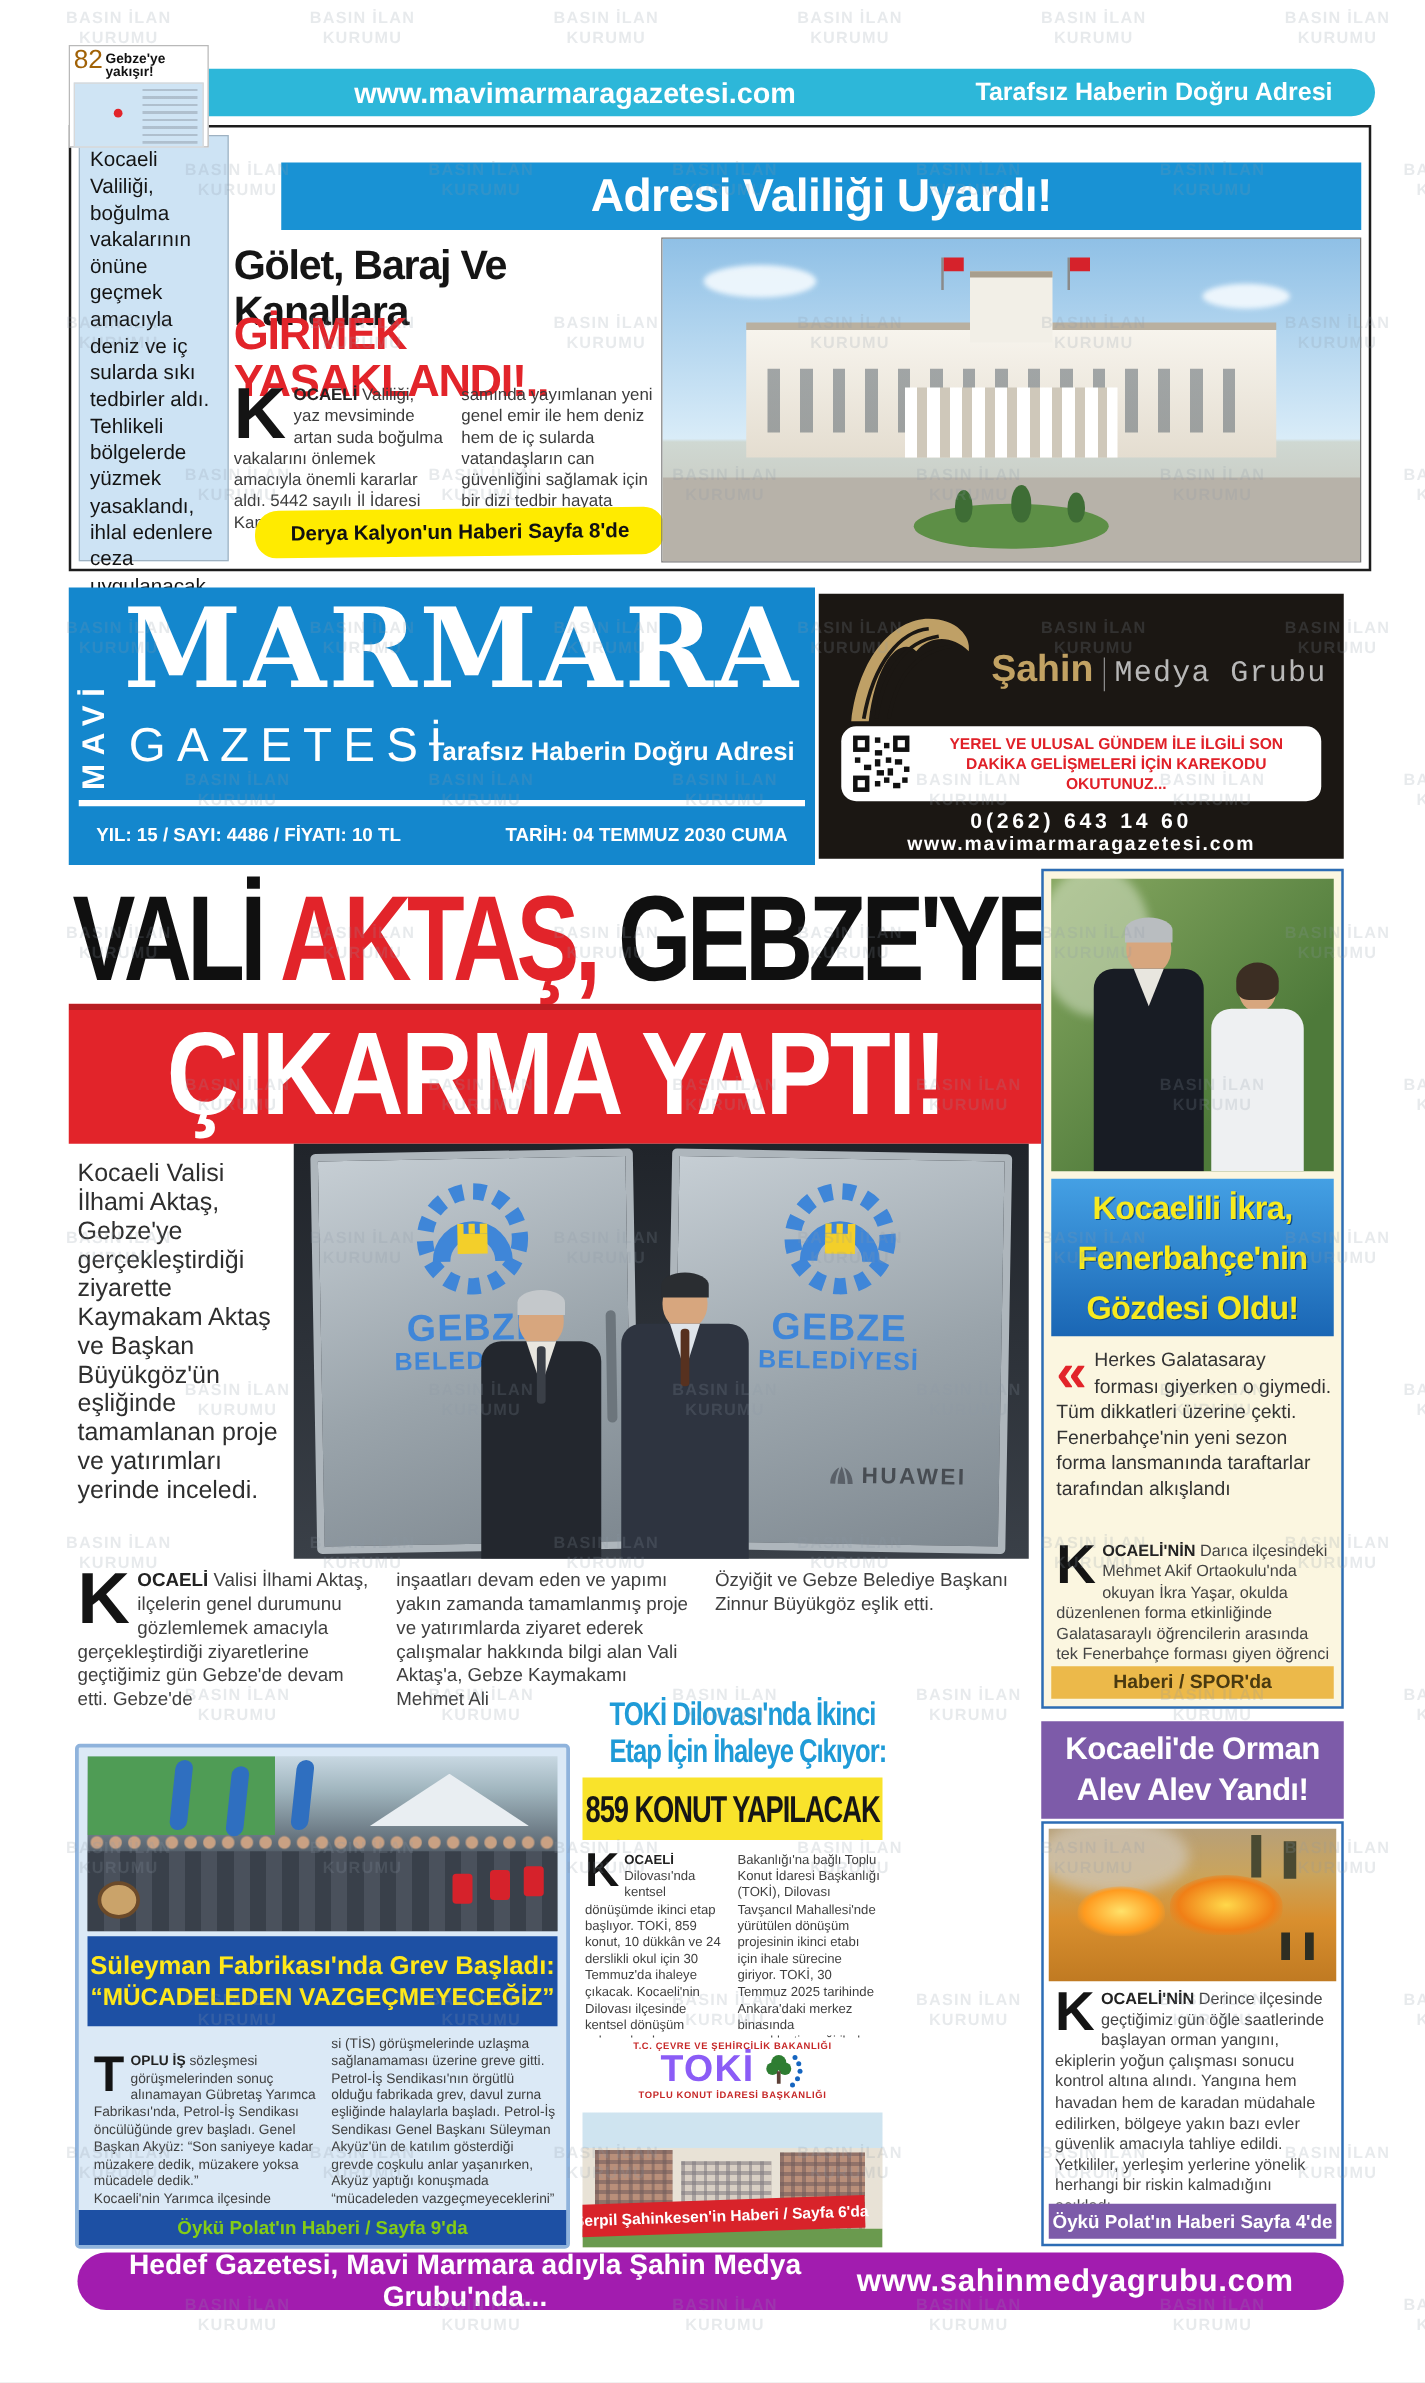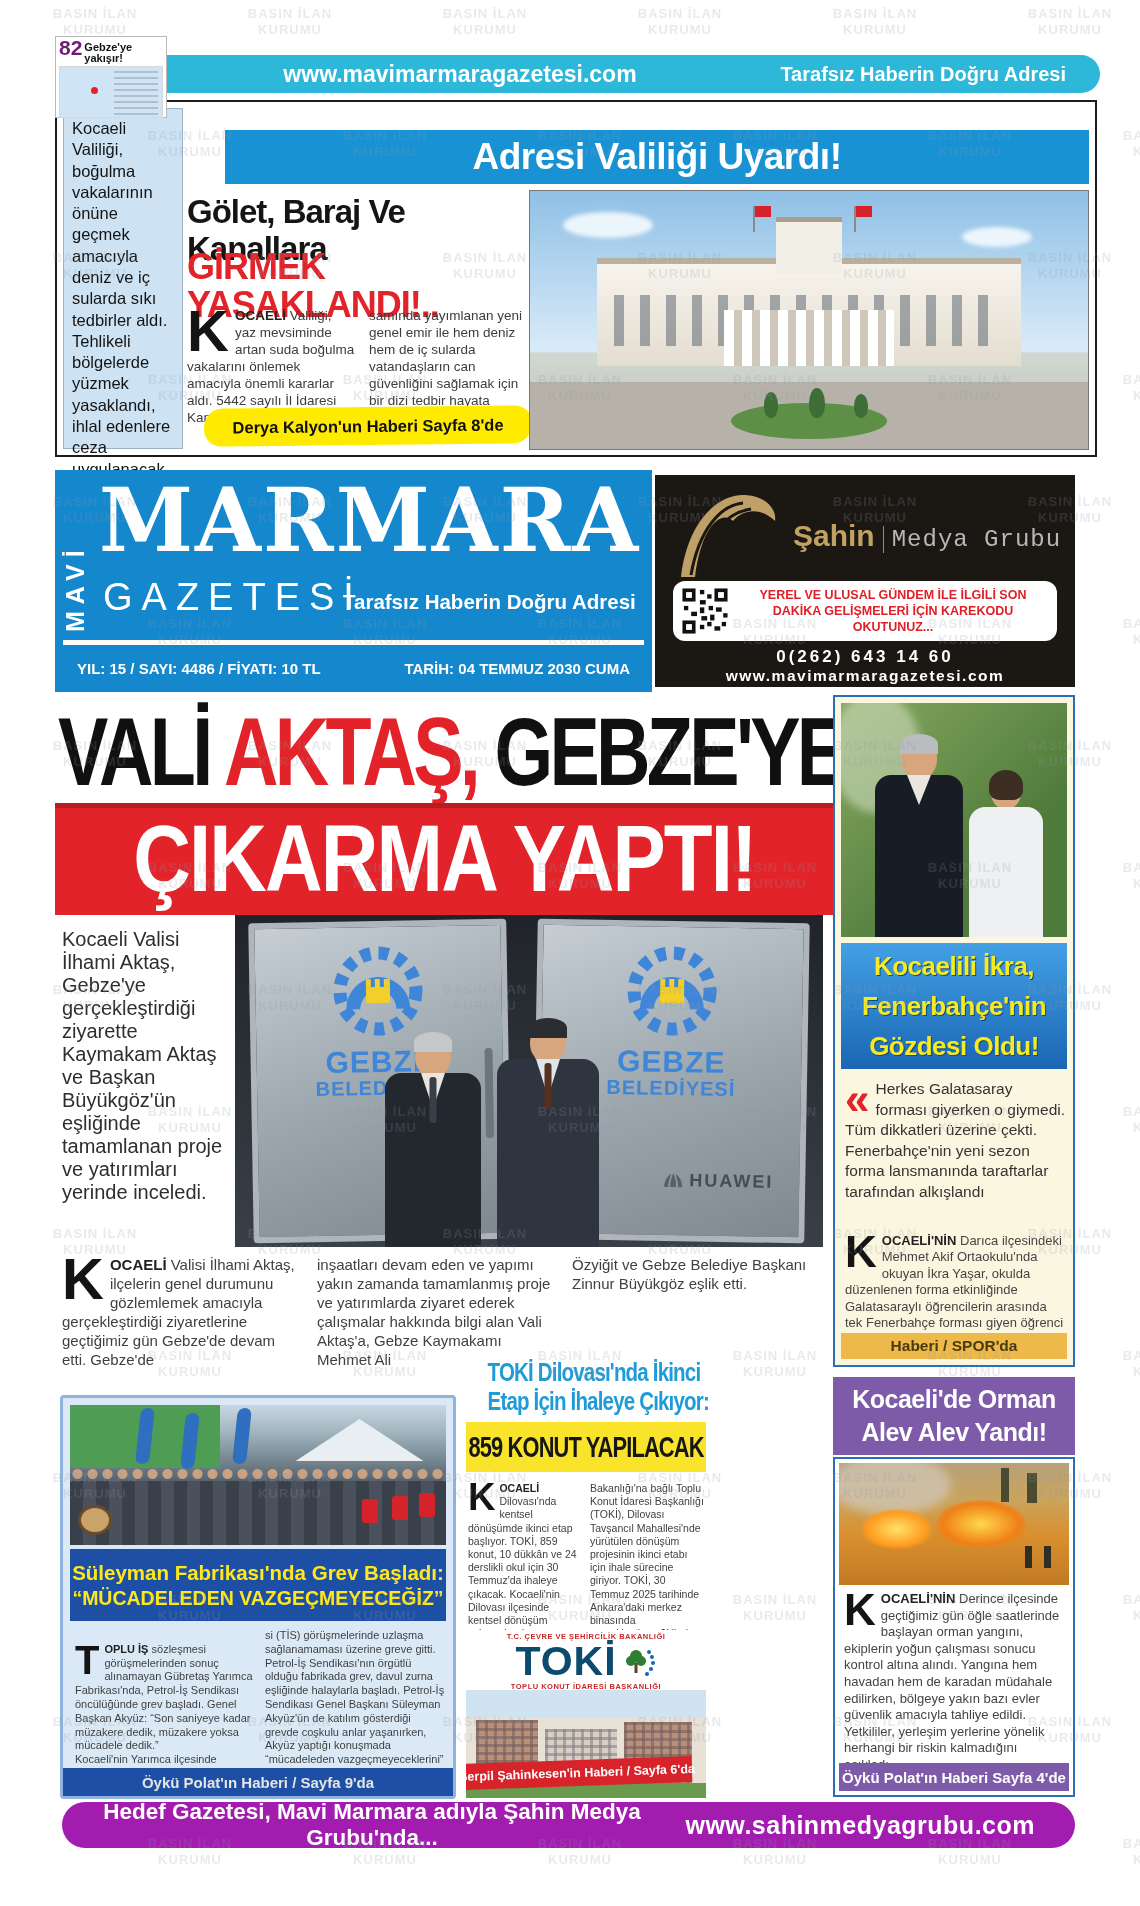--- a/index.html
+++ b/index.html
@@ -13,21 +13,21 @@
         font-weight:bold; font-size:13px; line-height:1.25; letter-spacing:1px; white-space:pre-line; }
 
   
   .topbar { position:absolute; left:60px; top:55px; width:1040px; height:38px; background:#2db7d9;
             border-radius:19px; z-index:2; display:flex; align-items:center; }
   .topbar .url { position:absolute; left:150px; width:500px; text-align:center; color:#fff; font-weight:bold; font-size:23px; }
   .topbar .slog { position:absolute; right:34px; color:#fff; font-weight:bold; font-size:20px; }
   .thumb { position:absolute; left:55px; top:36px; width:112px; height:82px; background:#fff;
            border:1px solid #b9b9b9; z-index:3; padding:2px 3px; }
   .thumb-row { display:flex; align-items:flex-start; gap:2px; }
-  .thumb-num { color:#701a75; font-weight:bold; font-size:21px; line-height:.9; }
+  .thumb-num { color:#a16207; font-weight:normal; font-size:21px; line-height:.9; }
   .thumb-title { color:#111; font-weight:bold; font-size:11px; line-height:1; padding-top:3px; }
   .thumb-map { margin-top:2px; height:52px; background:#cfe4f4; position:relative; border:1px solid #d8d8d8; }
   .thumb-dot { position:absolute; left:30%; top:40%; width:7px; height:7px; border-radius:50%; background:#e2242a; }
   .thumb-lines { position:absolute; right:4px; top:4px; width:44px; height:44px;
                  background:repeating-linear-gradient(#9aa7b4 0 2px, transparent 2px 6px); opacity:.6; }
 
   
   .ts-box { position:absolute; left:55px; top:100px; width:1042px; height:357px; border:2px solid #1c1c1c; background:#fff; }
   .ts-sidebar { position:absolute; left:6px; top:6px; bottom:6px; width:120px; background:#cde3f4; border:1px solid #9fb2c2;
                 padding:9px 8px; font-size:16.5px; line-height:1.29; color:#141414; white-space:pre-line; }
@@ -185,38 +185,38 @@
   .gub-title { position:absolute; left:7px; right:7px; top:151px; height:72px; background:#1d50a4;
                display:flex; flex-direction:column; align-items:center; justify-content:center; }
   .gub-title .t1 { color:#ffe81a; font-weight:bold; font-size:20.5px; line-height:27px; }
   .gub-title .t2 { color:#ffe81a; font-weight:bold; font-size:19.5px; line-height:25px; }
   .gub-col { position:absolute; top:231px; font-size:11px; line-height:13.8px; color:#3f3f3f; height:138px; overflow:hidden; white-space:pre-line; }
   .gc1 { left:12px; width:180px; }
   .gc2 { left:202px; width:182px; }
   .dc-t { font-size:40px; line-height:30px; margin:2px 5px 0 0; }
   .gub-credit { position:absolute; left:0; right:0; bottom:0; height:28px; background:#1d50a4;
                 display:flex; align-items:center; justify-content:center; }
-  .gub-credit span { color:#e5e5e5; font-weight:bold; font-size:15px; }
+  .gub-credit span { color:#84cc16; font-weight:bold; font-size:15px; }
 
   
   .toki { position:absolute; left:466px; top:1358px; width:240px; height:440px; }
   .toki-h { text-align:center; }
   .toki-h span { display:block; color:#1f9bd7; font-weight:bold; font-size:25px; line-height:29px;
                  letter-spacing:-1px; white-space:nowrap; transform:scale(0.82,1.05); transform-origin:center; }
   .toki-sub { position:absolute; left:0; right:0; top:64px; height:50px; background:#f9e32b; display:flex;
               align-items:center; justify-content:center;text-align:right; }
   .toki-sub span { color:#161616; font-weight:bold; font-size:26px; white-space:nowrap; transform:scale(0.84,1.15); letter-spacing:-1px; }
   .toki-col { position:absolute; top:124px; font-size:10.5px; line-height:13.2px; color:#3f3f3f; height:148px; overflow:hidden; }
   .tc1 { left:2px; width:114px; }
   .tc2 { left:124px; width:114px; }
   .dc-k2 { font-size:38px; line-height:28px; margin:1px 4px 0 0; }
   .toki-logo { position:absolute; left:0; right:0; top:274px; height:56px; background:#fff; text-align:center; }
   .toki-logo .sm { color:#c62828; font-weight:bold; font-size:7.5px; letter-spacing:.5px; }
   .toki-logo .big-row { display:flex; align-items:center; justify-content:center; gap:6px; }
-  .toki-logo .big { color:#0c4a6e; font-weight:bold; font-size:41px; letter-spacing:1px; line-height:1; }
+  .toki-logo .big { color:#8b5cf6; font-weight:bold; font-size:30px; letter-spacing:1px; line-height:1; }
   .toki-photo { left:0; right:0; top:332px; height:108px; position:absolute; overflow:hidden;
                 background:linear-gradient(#cfe4f0 0 26%, #e8e2d6 26% 100%); }
   .t-block { position:absolute; background:#b98f7a; }
   .t-block.light { background:#d8cfc4; }
   .t-win { position:absolute; inset:0;
            background-image:repeating-linear-gradient(90deg, rgba(40,40,60,.55) 0 3px, transparent 3px 9px),
                             repeating-linear-gradient(rgba(40,40,60,.55) 0 3px, transparent 3px 8px); opacity:.5; }
   .t-lawn { position:absolute; left:0; right:0; bottom:0; height:14%; background:#6a9a4e; }
   .toki-ribbon { position:absolute; left:-4px; bottom:12px; width:230px; height:26px; background:#d8232a;
                  transform:rotate(-2deg); display:flex; align-items:center; justify-content:center; }

